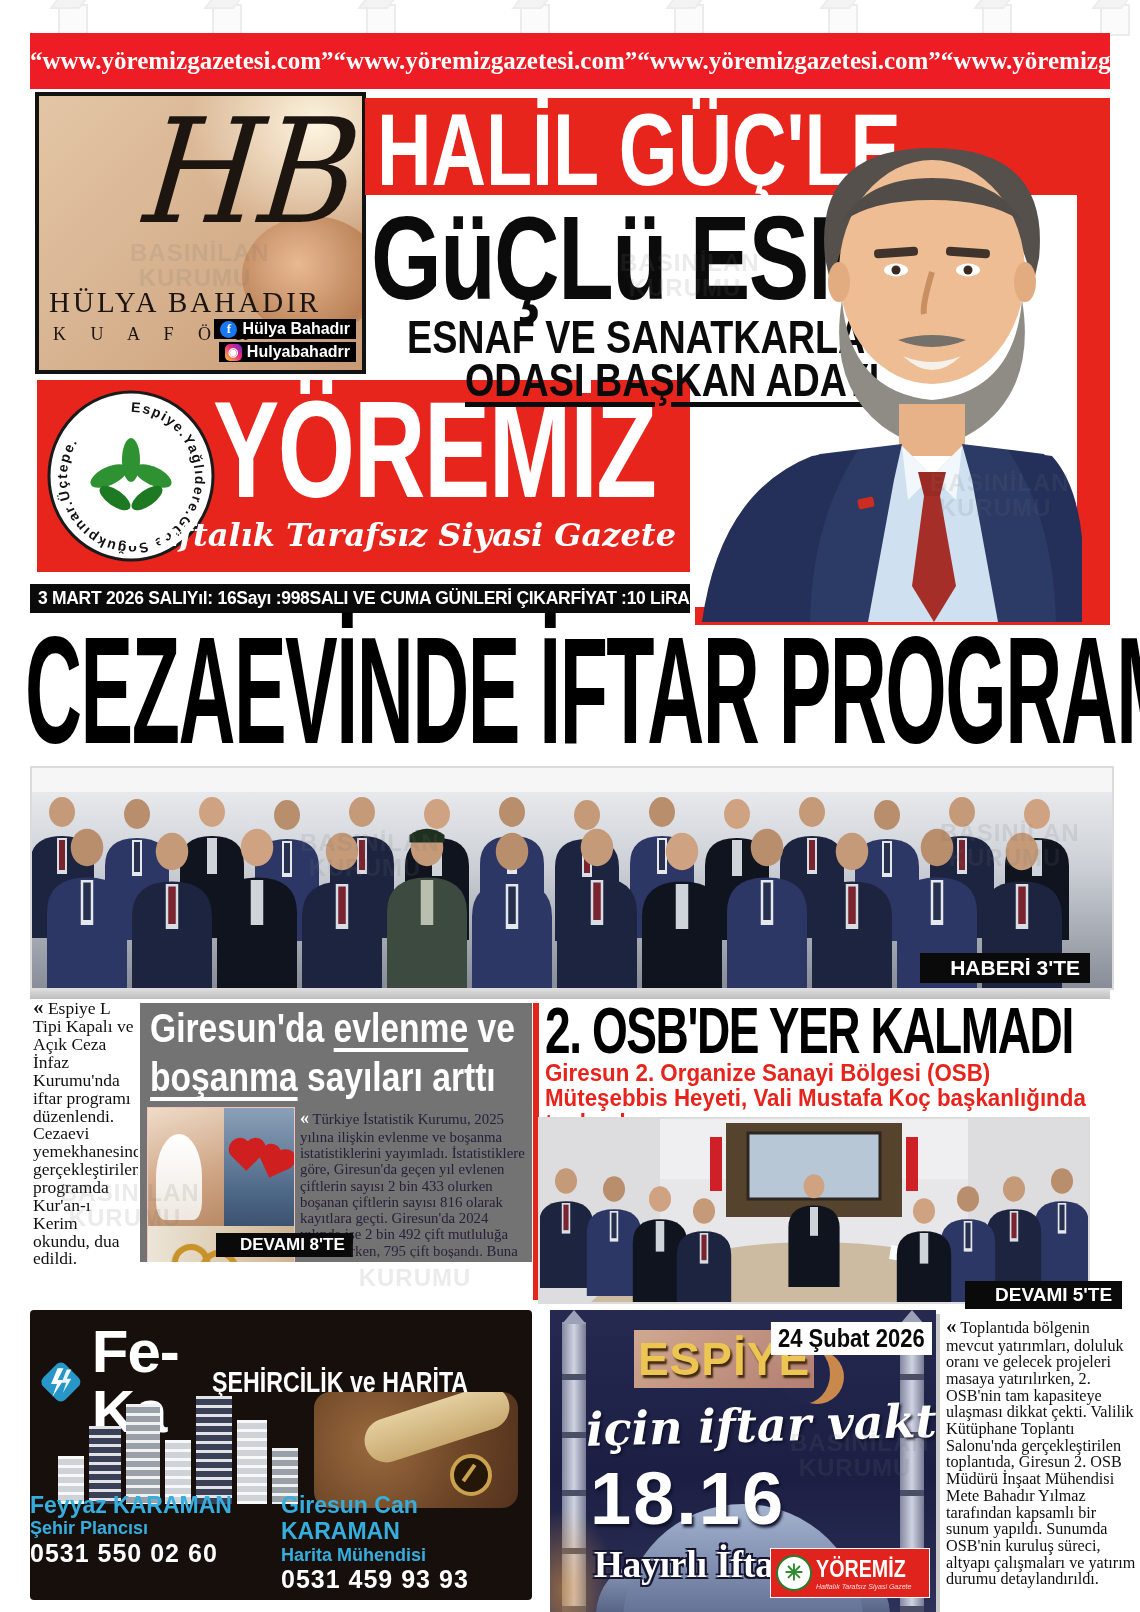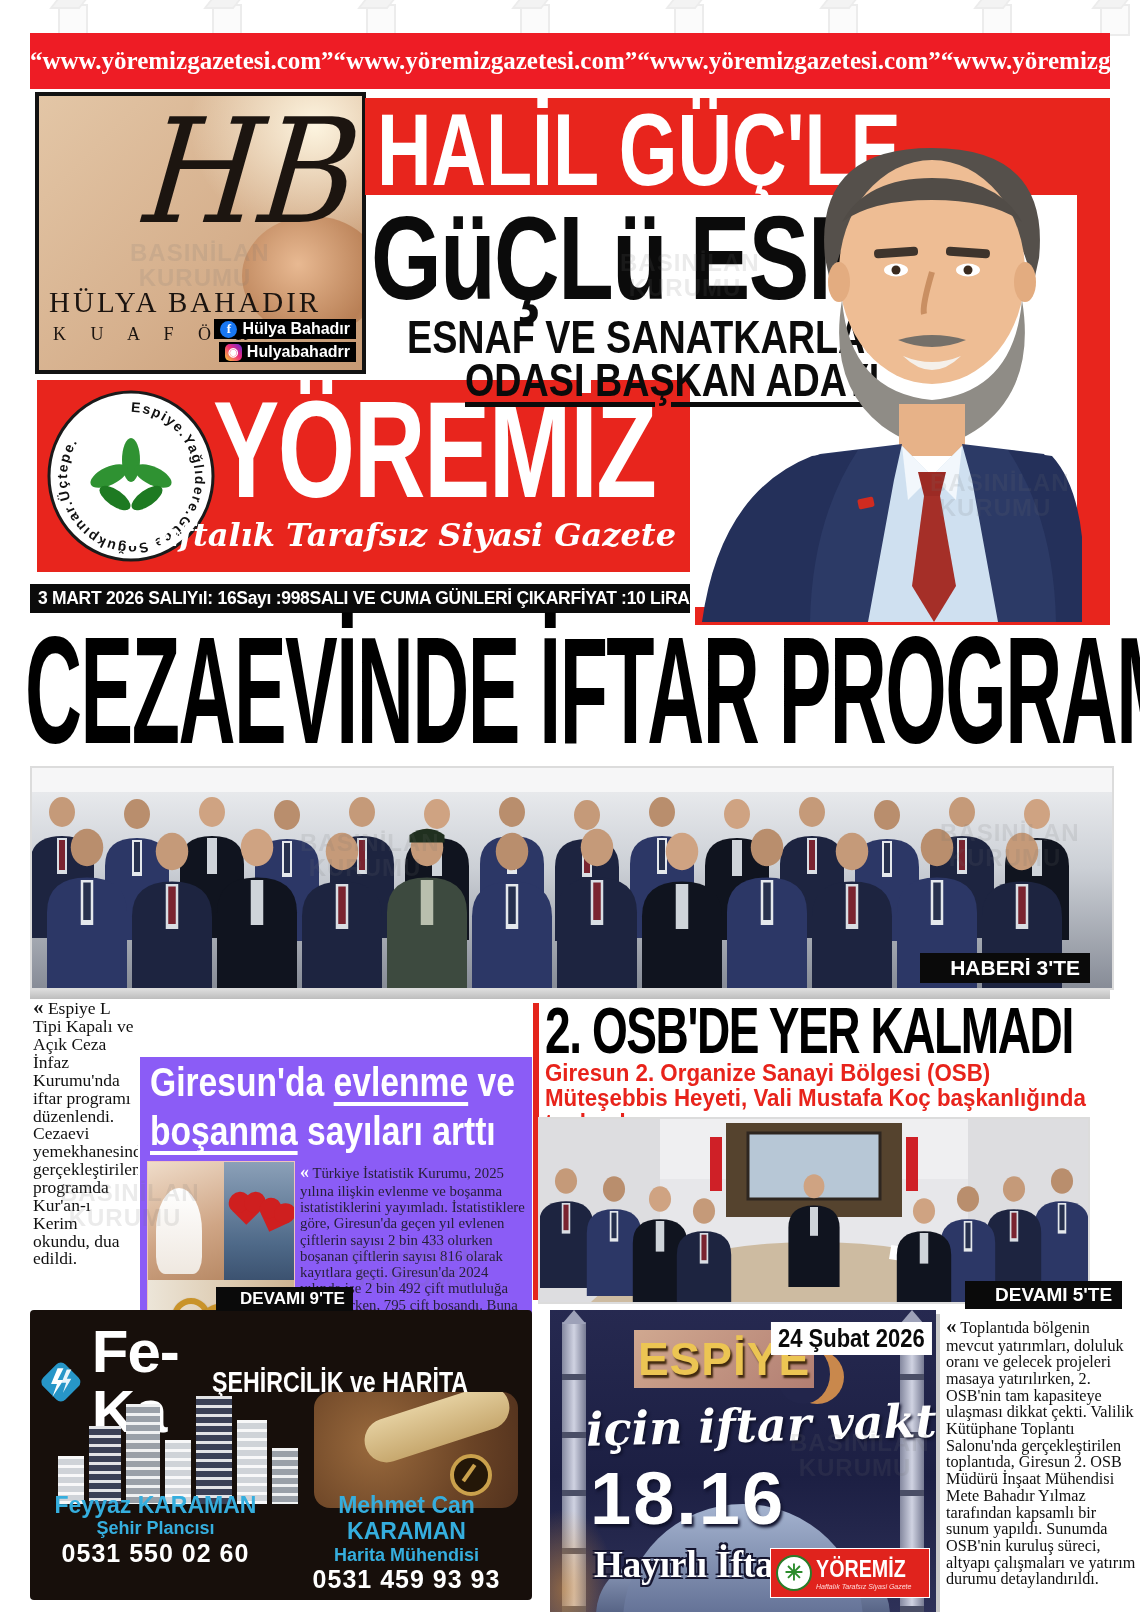--- a/index.html
+++ b/index.html
@@ -82,21 +82,21 @@
   .badge{position:absolute;background:#0a0a0a;color:#fff;font-weight:900;white-space:nowrap;
         padding:3px 10px 3px 30px;letter-spacing:0;z-index:4;}
   .badge1{right:22px;bottom:5px;font-size:21px;position:absolute;}
   .badge-m{left:76px;bottom:5px;font-size:17px;padding:2px 8px 2px 24px;}
   .badge5{left:965px;top:1281px;font-size:19px;}
 
   
   .leftcol{left:33px;top:997px;width:105px;height:300px;font-family:"Liberation Serif",serif;
         font-size:17.5px;line-height:1.02;color:#101010;overflow:hidden;}
   .bigq{font-weight:900;font-size:21px;}
-  .marr{left:140px;top:1057px;width:392px;height:259px;background:#8b5cf6;overflow:hidden;}
+  .marr{left:140px;top:1003px;width:392px;height:259px;background:#737373;overflow:hidden;}
   .marr-line{position:relative;margin:4px 0 0 10px;font-size:41px;font-weight:900;color:#fff;
         line-height:1.06;transform:scaleX(.82);transform-origin:0 0;white-space:nowrap;}
   .u{display:inline-block;border-bottom:4px solid #fff;line-height:.95;}
   .marr-photo{position:absolute;left:7px;top:104px;width:146px;height:182px;background:#caa68d;
         overflow:hidden;border:1px solid #f0c4bd;}
   .wp-l{position:absolute;left:0;top:0;width:76px;height:118px;
         background:linear-gradient(160deg,#efdcc9 0%,#cfa585 60%,#b88a66 100%);}
   .wp-veil{position:absolute;left:8px;top:26px;width:46px;height:86px;border-radius:50% 50% 20% 20%;
         background:linear-gradient(#ffffff,#efe8e0);}
   .wp-r{position:absolute;right:0;top:0;width:70px;height:118px;
@@ -135,21 +135,21 @@
   .bld.light{background-color:#cfd3d8;}
   .feka-map{position:absolute;right:14px;bottom:92px;width:204px;height:116px;border-radius:16px;
         background:radial-gradient(circle at 30% 45%,#9a6a3d,#6b4426 60%,#46291660);
         background-color:#5a3722;overflow:hidden;}
   .scroll{position:absolute;right:6px;top:10px;width:150px;height:44px;border-radius:22px;
         background:linear-gradient(#e4cf9f,#c7a86e);transform:rotate(-18deg);}
   .compass{position:absolute;right:26px;bottom:12px;width:34px;height:34px;border-radius:50%;
         border:4px solid #caa14c;background:#241708;}
   .compass::before{content:"";position:absolute;left:13px;top:5px;width:4px;height:20px;background:#caa14c;transform:rotate(35deg);}
   .feka-names{position:absolute;left:0;right:0;bottom:6px;display:flex;}
-  .feka-col{flex:1;text-align:center;line-height:1.15;margin-top:33px;}
+  .feka-col{flex:1;line-height:1.15;margin-top:33px;}
   .fn{color:#35aede;font-weight:900;font-size:23px;}
   .ft{color:#35aede;font-weight:bold;font-size:18px;}
   .fp{color:#fff;font-weight:900;font-size:25px;letter-spacing:1px;}
 
   
   .espiye{left:550px;top:1310px;width:386px;height:302px;overflow:hidden;
         background:linear-gradient(180deg,#262950 0%,#1c1f43 55%,#2e3158 100%);box-shadow:4px 4px 0 #c9c9c9;}
   .minaret{position:absolute;top:12px;width:24px;height:300px;
         background:linear-gradient(90deg,#84889f,#d0d3e2 50%,#777b93);
         background-image:repeating-linear-gradient(180deg,rgba(0,0,0,0) 0 52px,#4a4e66 52px 58px),
@@ -393,21 +393,21 @@
       </div>
       <div class="wp-b">
         <div class="ring" style="left:24px;top:18px"></div>
         <div class="ring" style="left:52px;top:24px"></div>
       </div>
     </div>
     <div class="marr-body">
       <span class="bigq">«</span>
       <span>Türkiye İstatistik Kurumu, 2025 yılına ilişkin evlenme ve boşanma istatistiklerini yayımladı. İstatistiklere göre, Giresun'da geçen yıl evlenen çiftlerin sayısı 2 bin 433 olurken boşanan çiftlerin sayısı 816 olarak kayıtlara geçti. Giresun'da 2024 yılında ise 2 bin 492 çift mutluluğa 'Evet' derken, 795 çift boşandı. Buna göre evlenen çift sayısı azalırken, boşanan çift sayısı arttı.</span>
     </div>
-    <div class="badge badge-m">DEVAMI 9'TE</div>
+    <div class="badge badge-m">DEVAMI 8'TE</div>
   </div>
   <div class="abs vdiv"></div>
 
   <div class="abs osb-h">2. OSB'DE YER KALMADI</div>
   <div class="abs osb-sub">Giresun 2. Organize Sanayi Bölgesi (OSB) Müteşebbis Heyeti, Vali Mustafa Koç başkanlığında toplandı.</div>
   <div class="abs photo-frame photo2">
     <svg viewBox="0 0 548 183" preserveAspectRatio="none" width="100%" height="100%">
       <rect width="548" height="183" fill="#e7e7ea"></rect>
       <rect width="548" height="60" fill="#efeff1"></rect>
       <rect x="0" y="0" width="120" height="183" fill="#dddde0"></rect>
@@ -461,21 +461,21 @@
       <div class="scroll"></div>
       <div class="compass"></div>
     </div>
     <div class="feka-names">
       <div class="feka-col">
         <div class="fn">Feyyaz KARAMAN</div>
         <div class="ft">Şehir Plancısı</div>
         <div class="fp">0531 550 02 60</div>
       </div>
       <div class="feka-col">
-        <div class="fn">Mehmet Can KARAMAN</div>
+        <div class="fn">Giresun Can KARAMAN</div>
         <div class="ft">Harita Mühendisi</div>
         <div class="fp">0531 459 93 93</div>
       </div>
     </div>
   </div>
 
   <div class="abs espiye">
     <div class="minaret min-l"></div>
     <div class="minaret min-r"></div>
     <div class="glow"></div>

